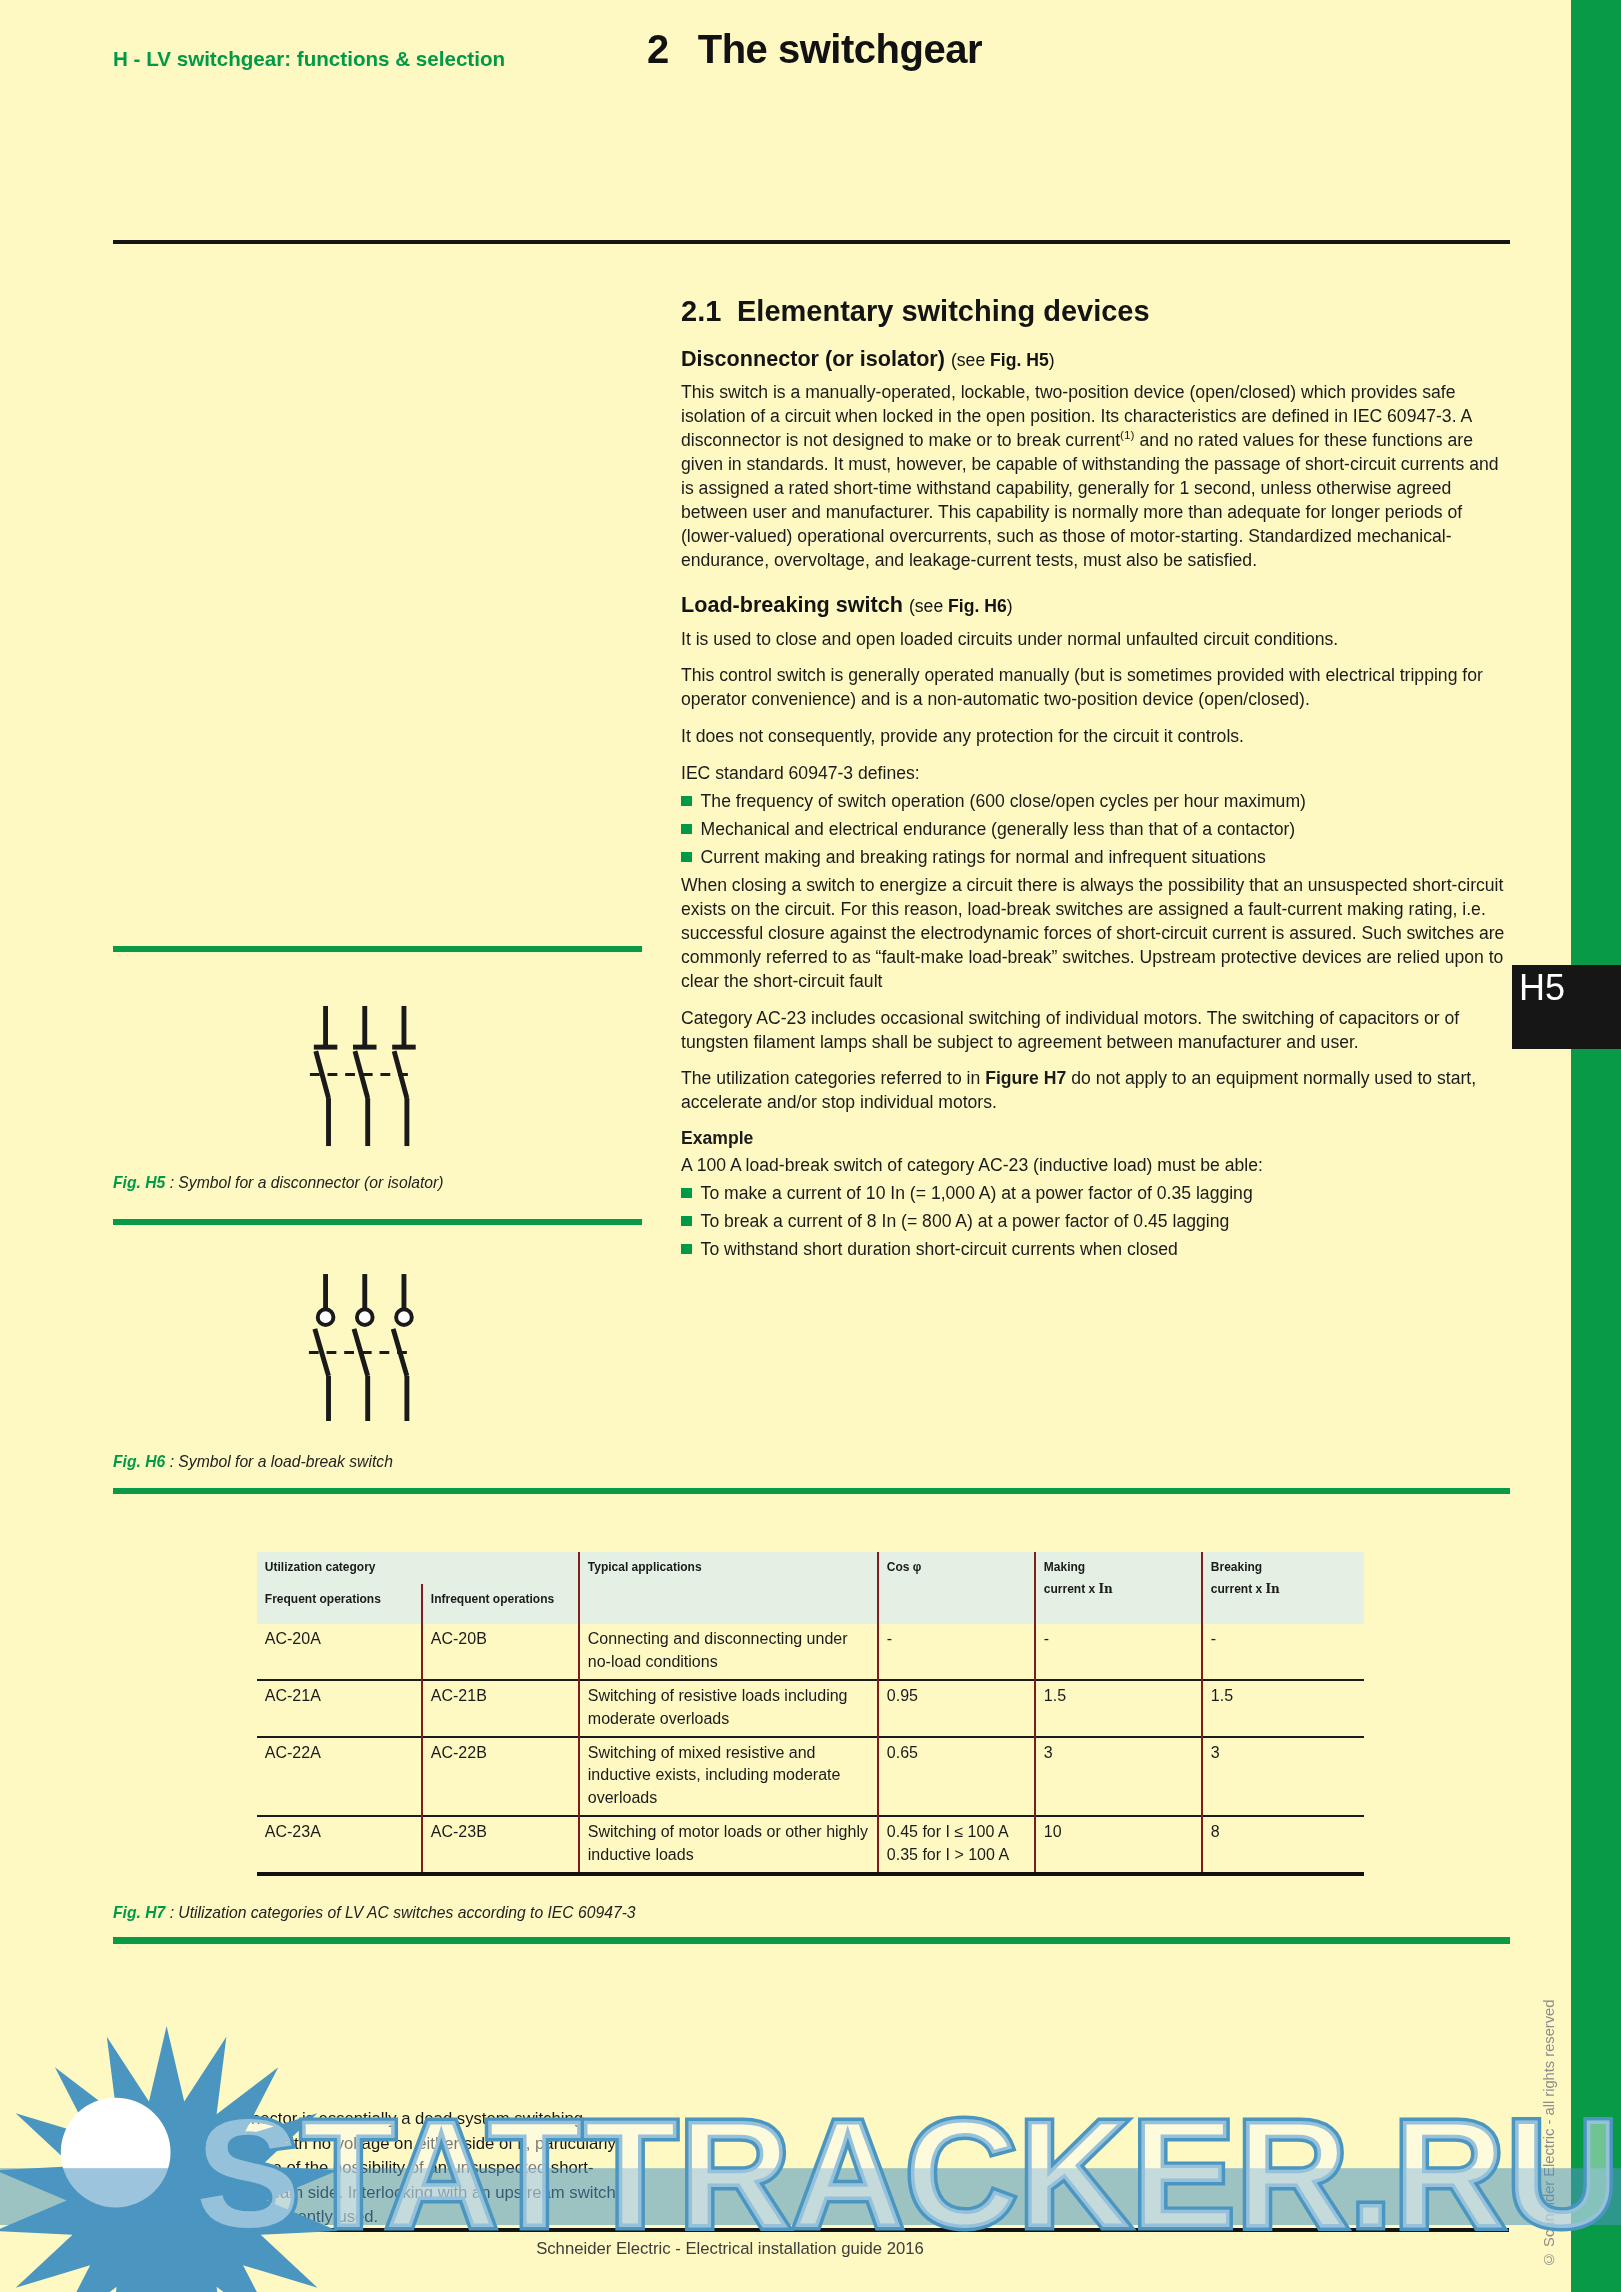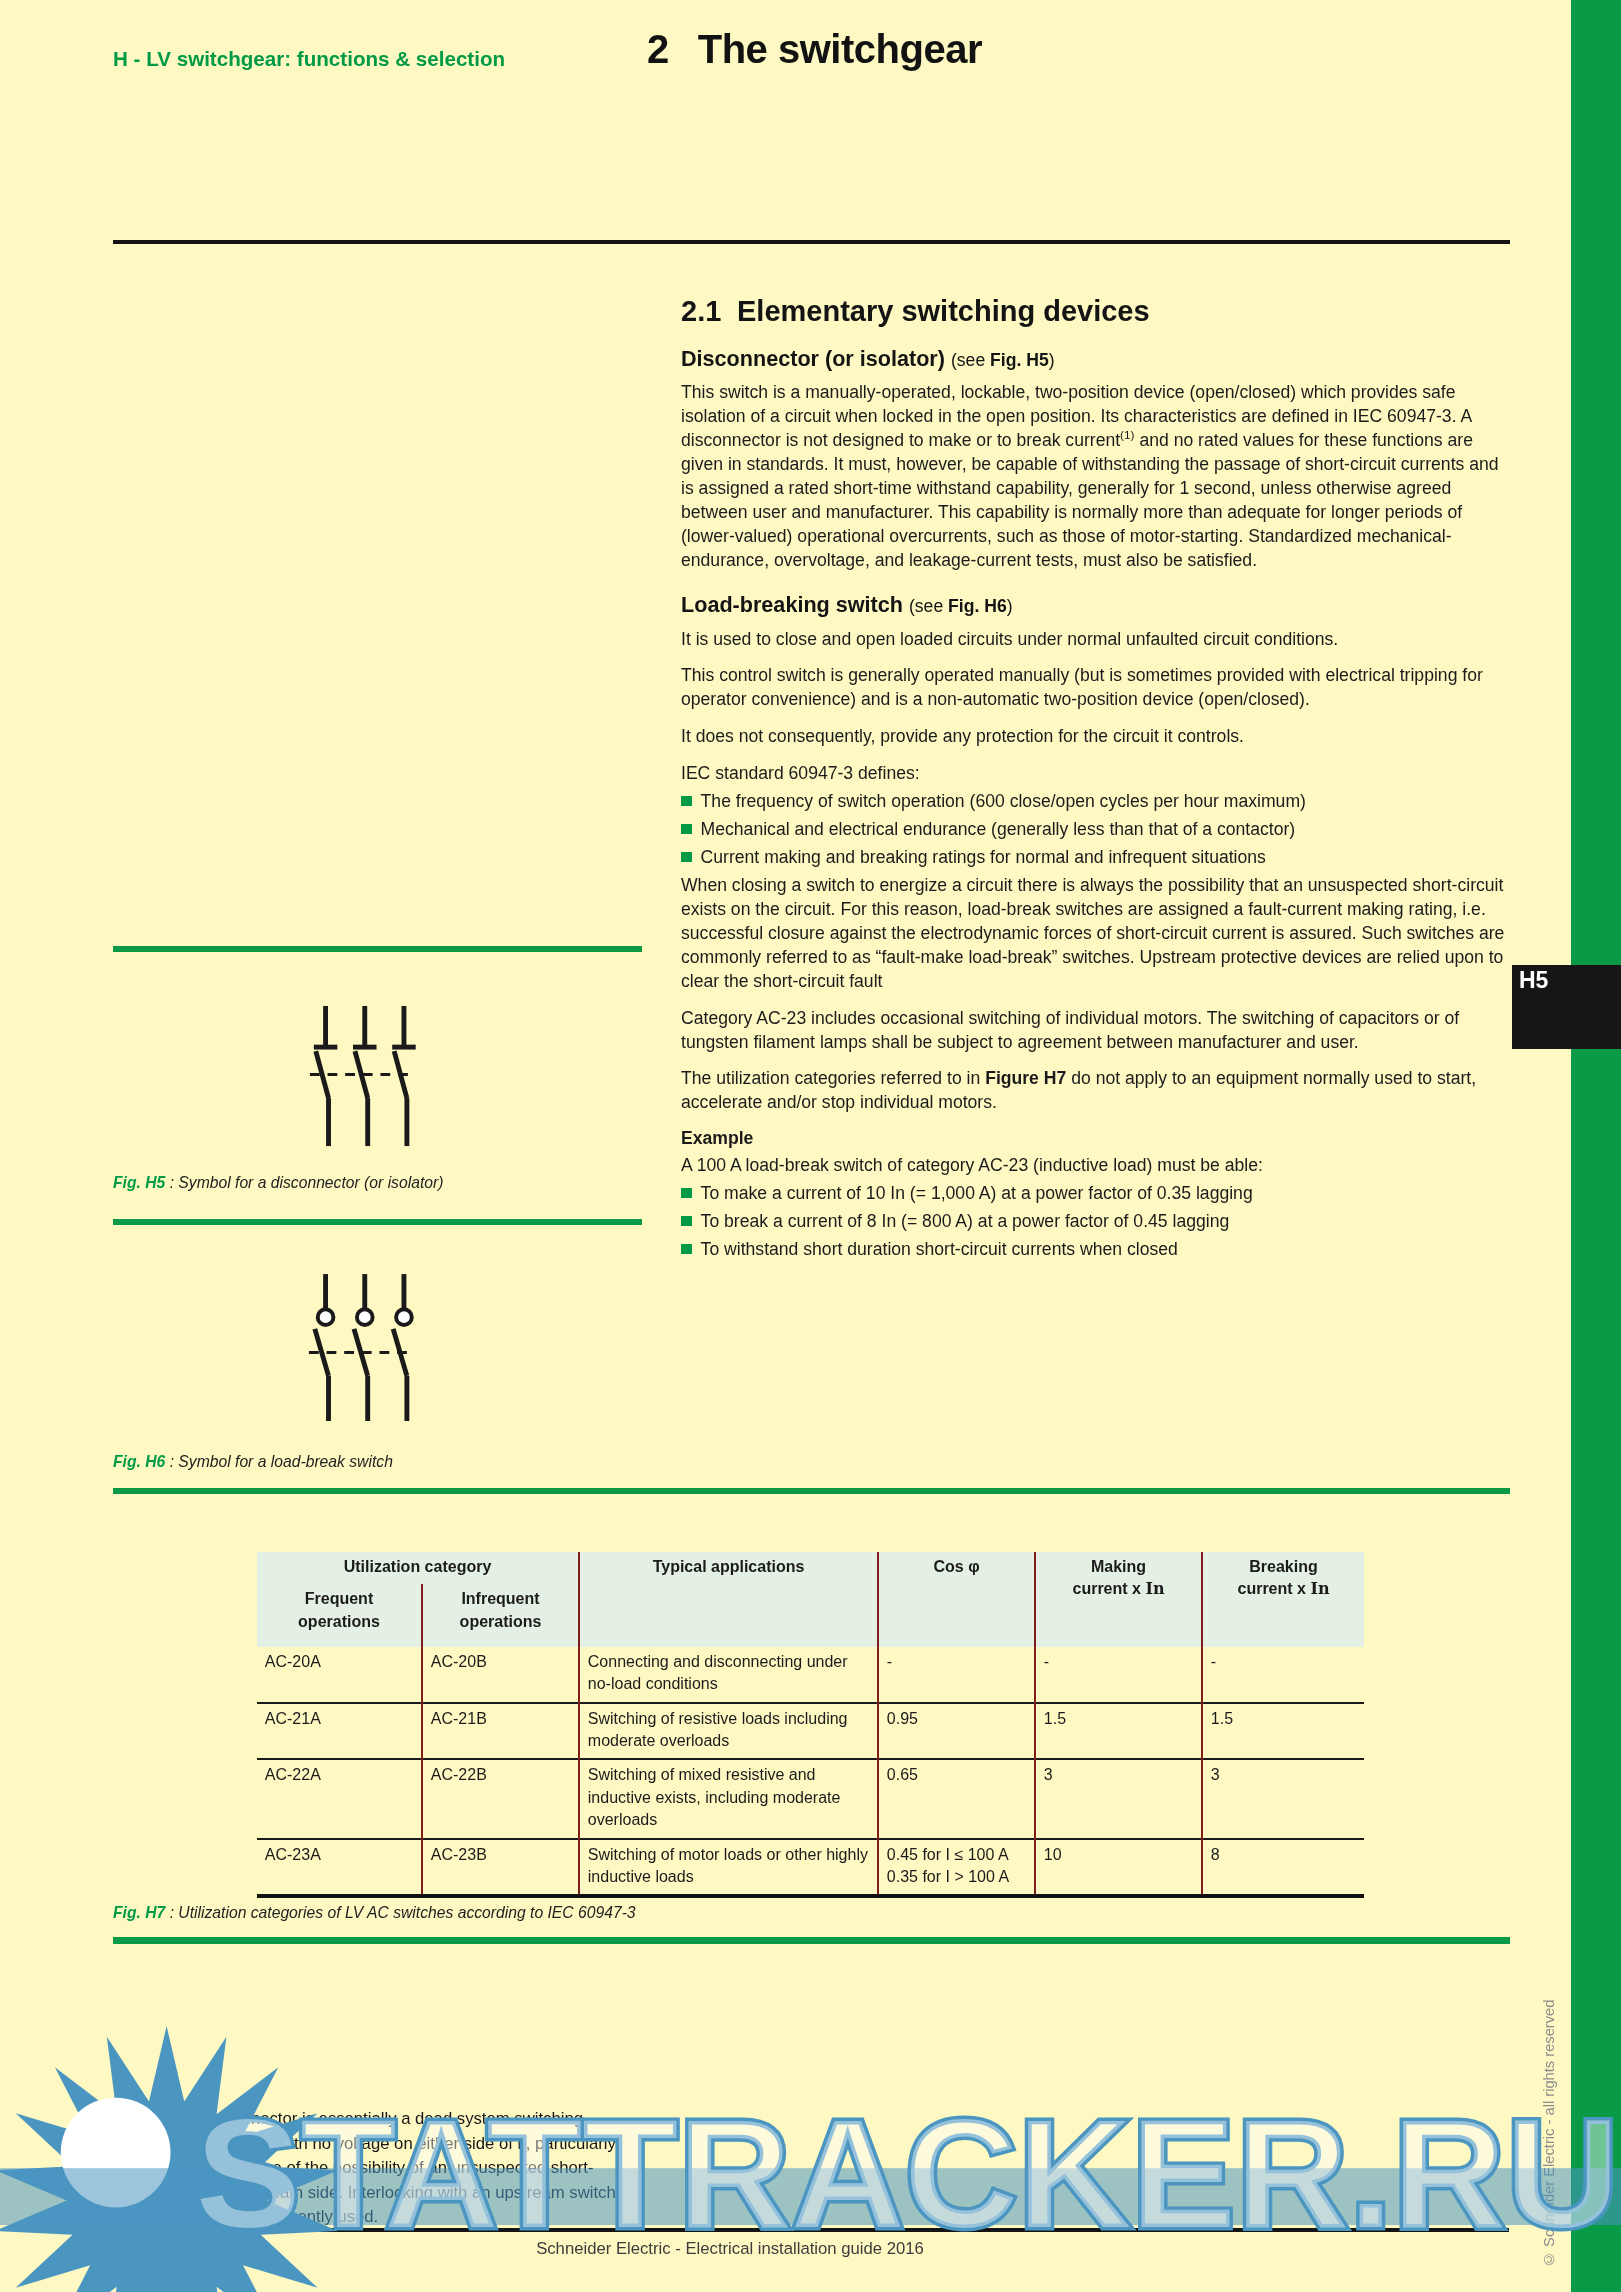--- a/index.html
+++ b/index.html
@@ -5,21 +5,21 @@
   * { margin:0; padding:0; box-sizing:border-box; }
   html,body { background:#9a9a9a; }
   .page {
     position:relative; width:1621px; height:2293px; background:#fef9c3;
     font-family:"Liberation Sans", sans-serif; color:#1b1b1b; overflow:hidden;
     margin:0 auto;
   }
   
   .green-strip { position:absolute; top:0; right:0; width:50px; height:2293px; background:#089a47; }
   .h-tab { position:absolute; left:1512px; top:965px; width:109px; height:84px; background:#161616; }
-  .h-tab span { display:inline-block; padding:2px 0 0 6.9px; color:#ffffff; font-size:23px; font-weight:bold; }
+  .h-tab span { display:inline-block; padding:2px 0 0 6.9px; color:#ffffff; font-size:36px; font-weight:normal; }
 
   
   .breadcrumb { position:absolute; left:113px; top:47px; font-size:20.6px; font-weight:bold; color:#009a47; }
   .chapter { position:absolute; left:647px; top:27.4px; display:flex; gap:29px; font-size:40px; font-weight:bold; color:#121212; letter-spacing:-0.5px; }
   .top-rule { position:absolute; left:113px; top:240px; width:1397px; height:3.9px; background:#141414; }
 
   
   .gline { position:absolute; left:113px; width:529px; height:5.9px; background:#089a47; }
   .gline.full { width:1397px; }
   .figsvg { position:absolute; left:113px; width:529px; }
@@ -36,21 +36,21 @@
   .main p.tight { margin-bottom:2px; }
   sup.fnref { font-size:11.8px; vertical-align:super; line-height:0; }
   ul.sq { list-style:none; margin-bottom:2px; }
   ul.sq li { display:flex; font-size:17.6px; line-height:28px; }
   ul.sq .bullet { flex:0 0 auto; width:10.8px; height:10.8px; background:#009a47; margin:8.8px 8.8px 0 0; }
   .extitle { font-size:17.6px; font-weight:bold; margin:13.7px 0 3.9px 0; }
 
   
   .h7-table { position:absolute; left:257px; top:1552px; width:1106px; border-collapse:collapse; table-layout:fixed; }
   .h7-table th, .h7-table td { text-align:left; vertical-align:top; font-weight:normal; padding:3.9px 7.8px 5.9px 7.8px; }
-  .h7-table thead th { background:#e4f0e3; font-weight:bold; font-size:16px; line-height:22.5px;text-align:center; }
+  .h7-table thead th { background:#e4f0e3; font-weight:bold; font-size:12px; line-height:22.5px; }
   .h7-table td { font-size:16px; line-height:22.5px; border-top:2px solid #1b1b1b; }
   .h7-table tr td:first-child, .h7-table tr th:first-child { border-left:none; }
   .h7-table .vln { border-left:2px solid #7f1d1d; }
   .h7-table tbody tr:first-child td { border-top:none; }
   .h7-table { border-bottom:4.9px solid #111; }
   .in-sym { font-family:"DejaVu Serif", serif; }
 
   
   .footnote { position:absolute; left:113px; top:2107px; width:515px; font-size:16.7px; line-height:24.5px; color:#161616; }
   .foot-rule { position:absolute; left:76px; top:2228px; width:1433px; height:3.9px; background:#141414; }

